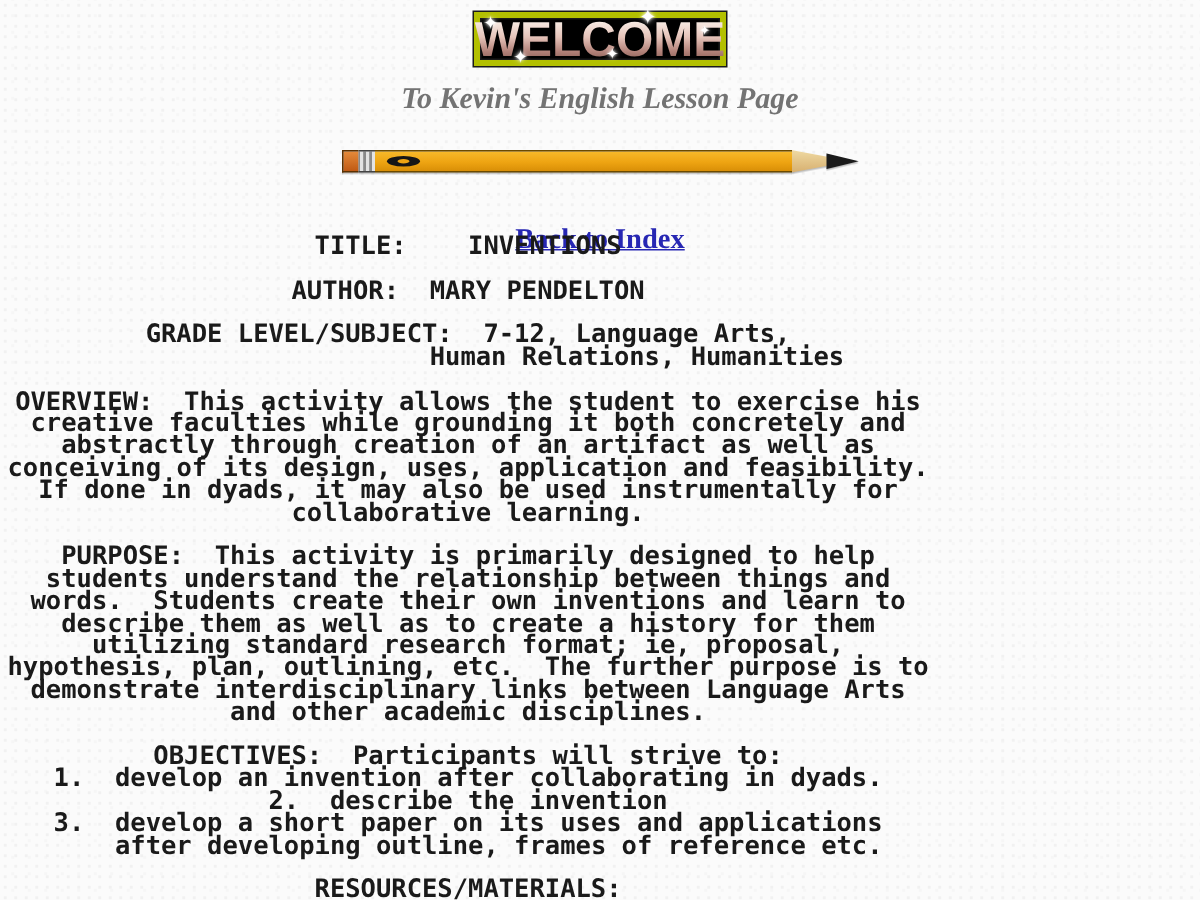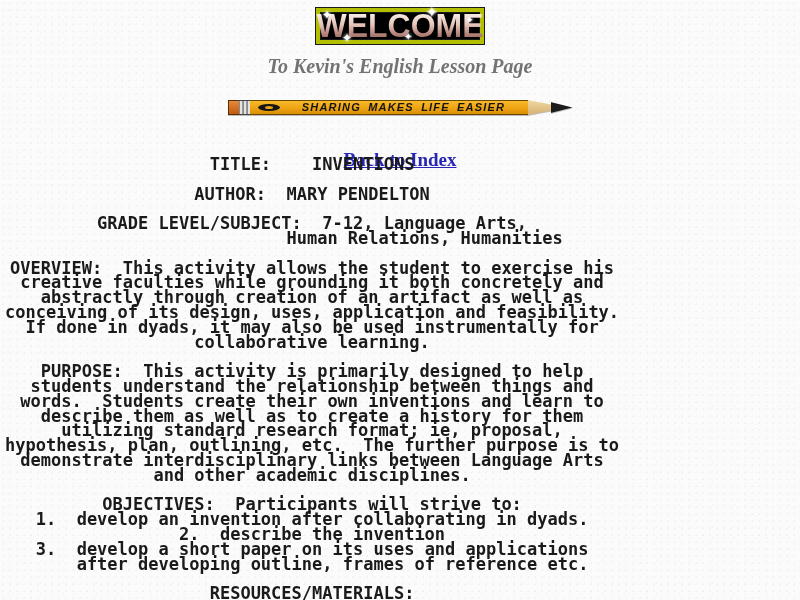--- a/index.html
+++ b/index.html
@@ -178,21 +178,20 @@
 </div>
 
 <h1 class="page-title">To Kevin's English Lesson Page</h1>
 
 <div class="pencil-row">
   <div class="pencil">
     <div class="pencil-eraser"></div>
     <div class="pencil-ferrule"></div>
     <div class="pencil-body">
       <div class="pencil-logo"></div>
-      <div class="pencil-text">SHARING MAKES LIFE EASIER</div>
     </div>
     <div class="pencil-wood"></div>
     <div class="pencil-tip"></div>
   </div>
 </div>
 
 <nav class="nav-row">
   <a class="nav-link">Back to Index</a>
 </nav>
 

